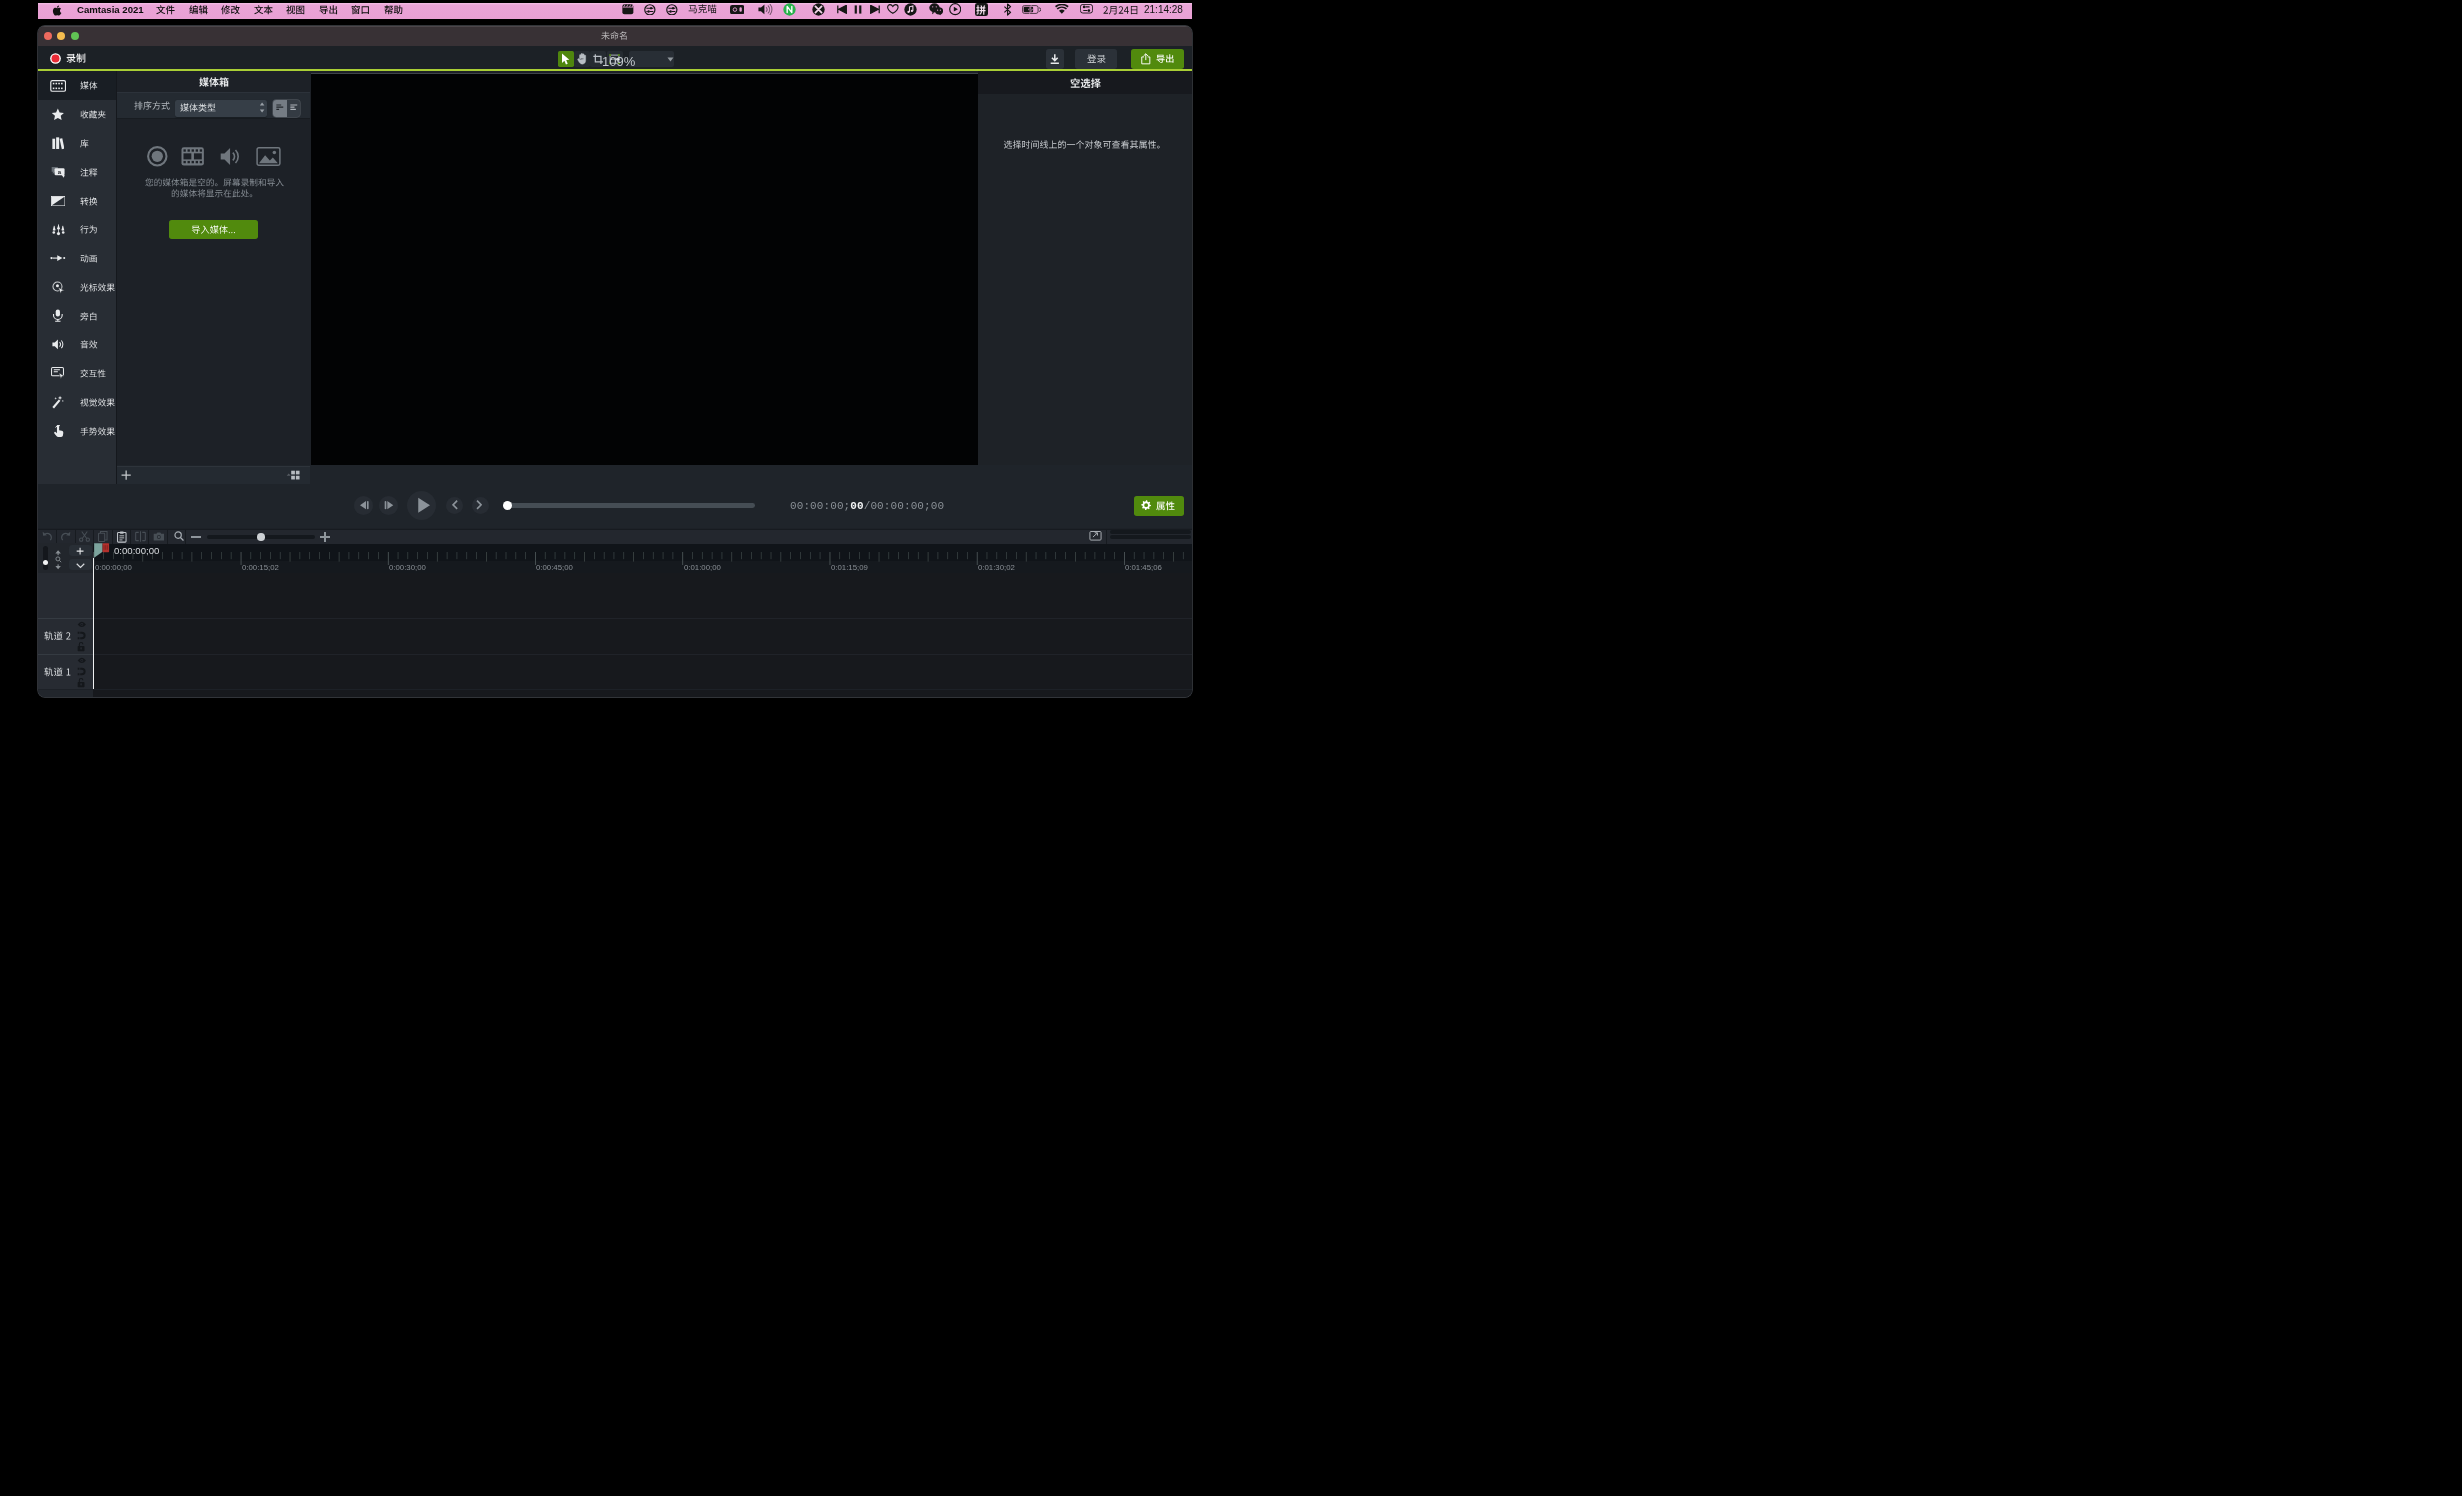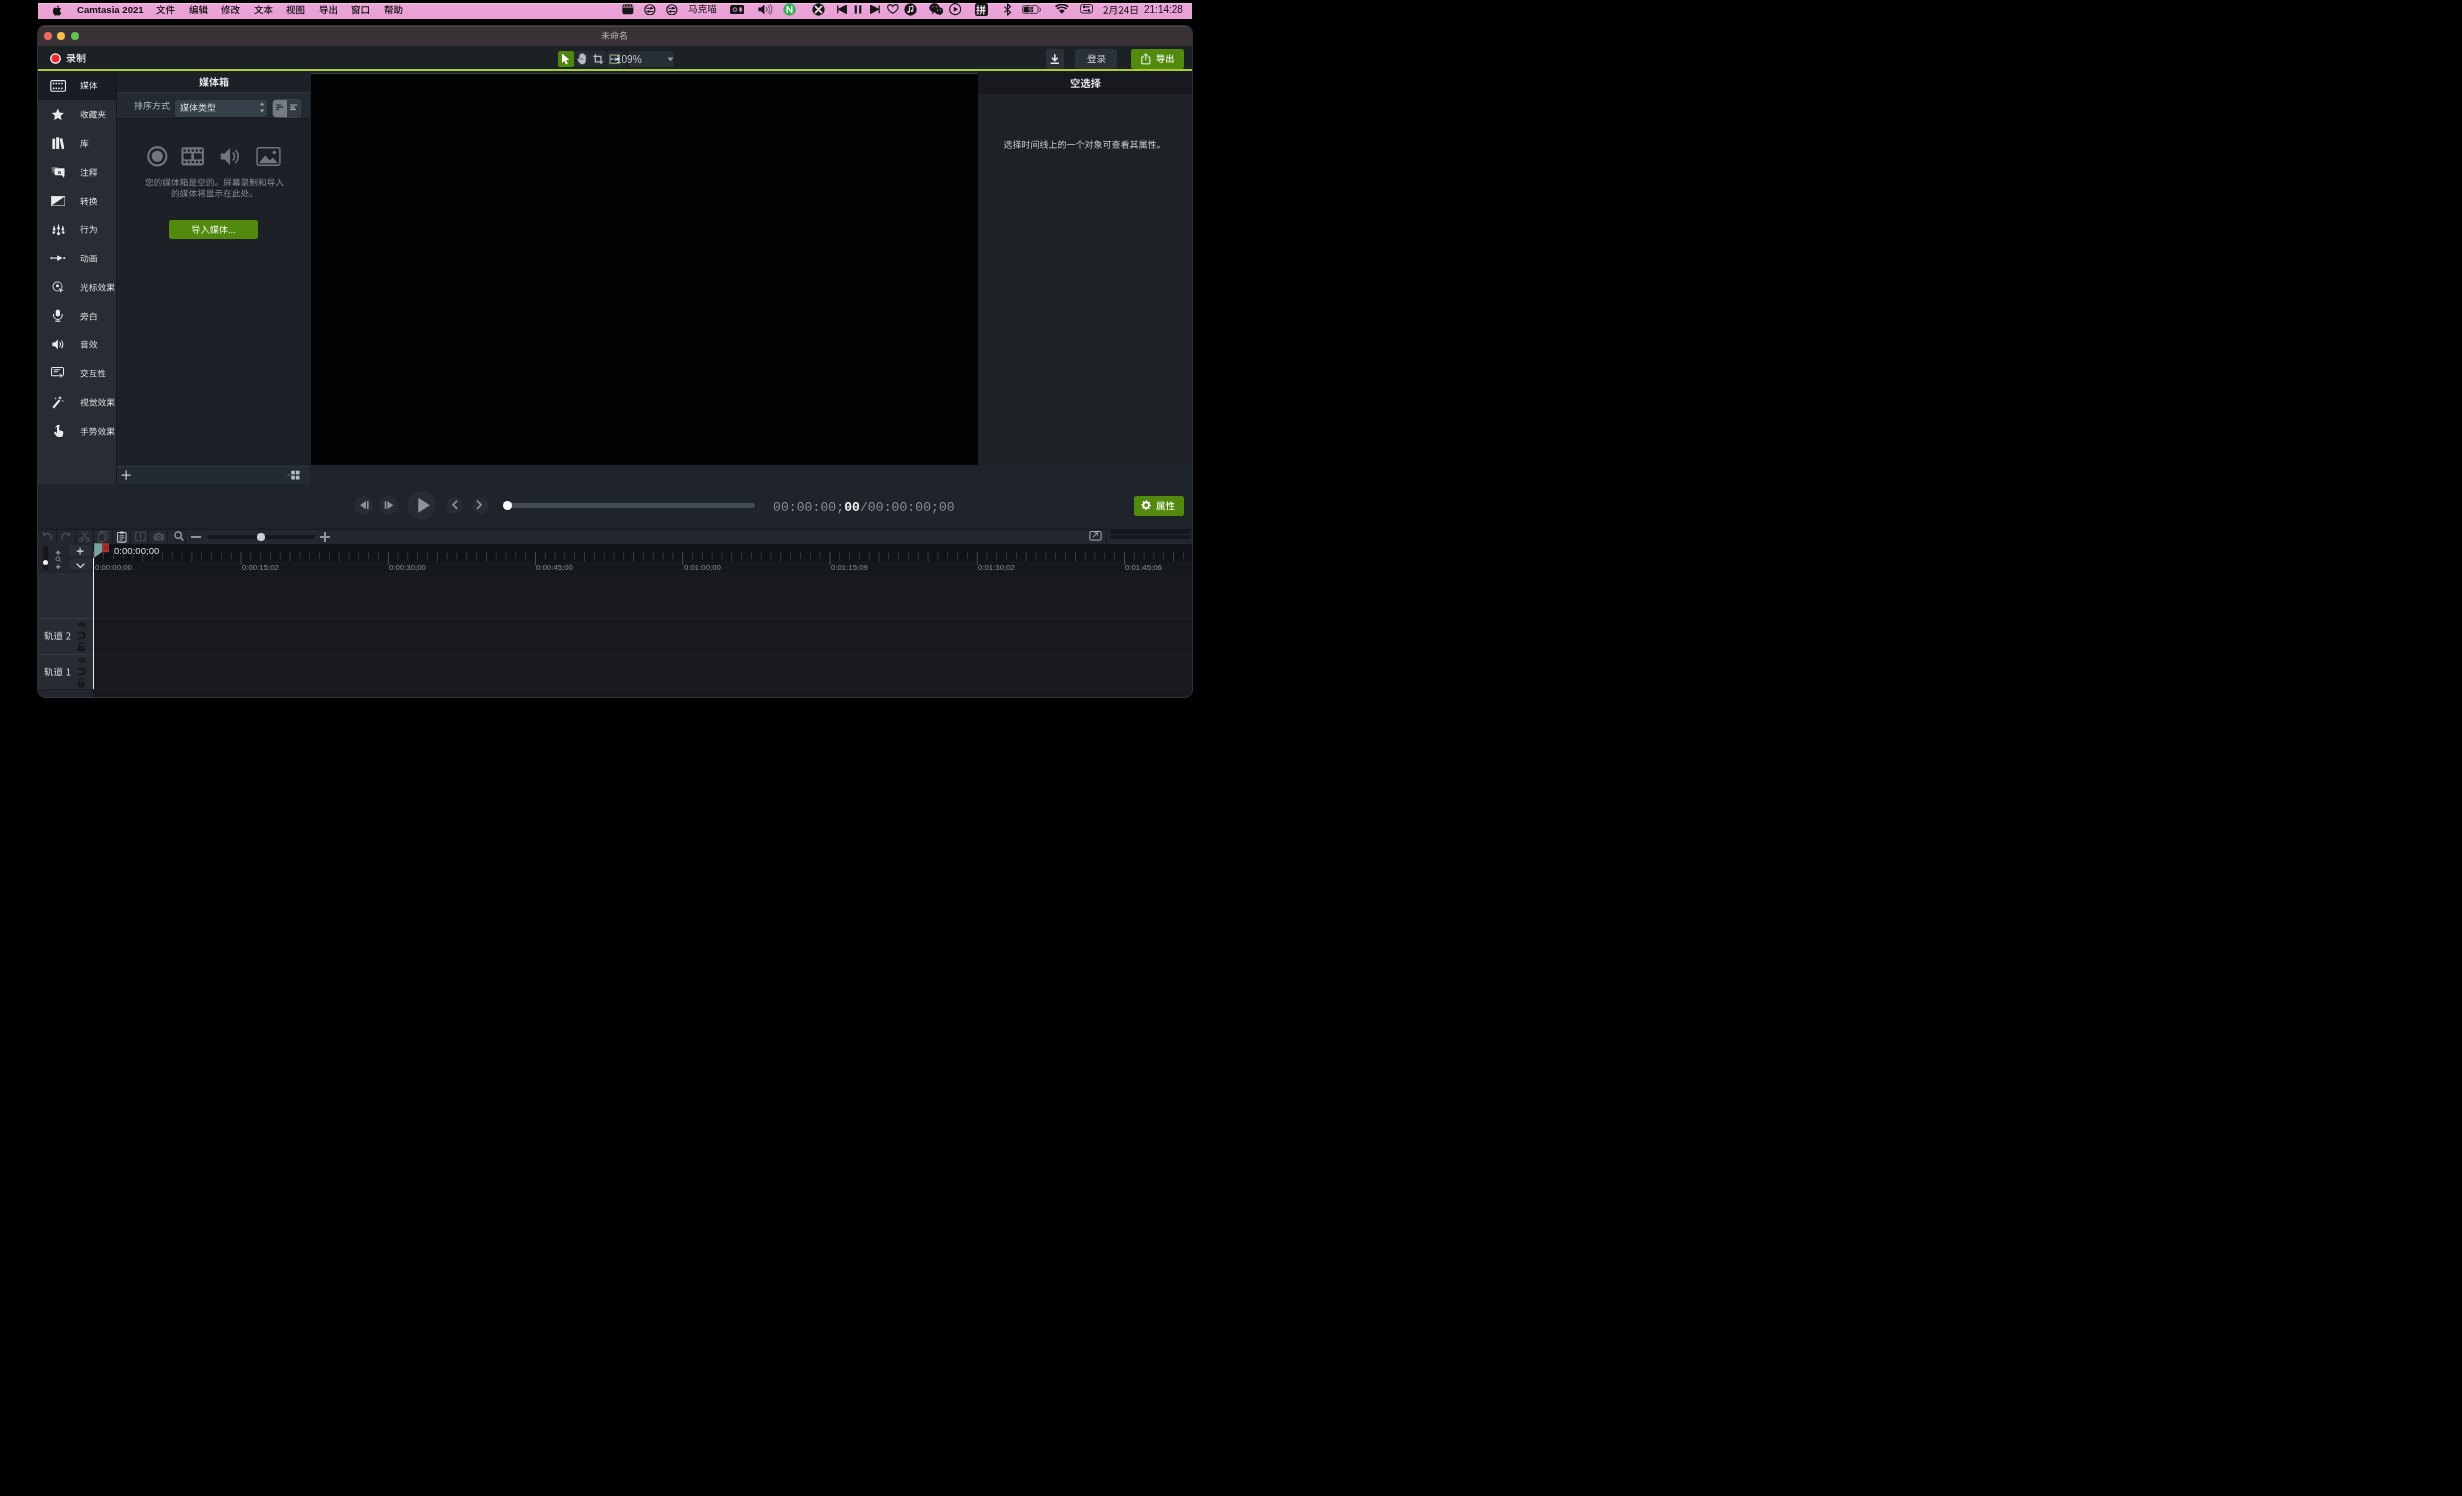--- a/index.html
+++ b/index.html
@@ -177,21 +177,21 @@
       <circle cx="1.6" cy="1.6" r="1.5" fill="#4f860e"></circle>
       <circle cx="14.4" cy="1.6" r="1.5" fill="#4f860e"></circle>
       <circle cx="1.6" cy="13.4" r="1.5" fill="#4f860e"></circle>
       <circle cx="14.4" cy="13.4" r="1.5" fill="#4f860e"></circle>
       <circle cx="3.8" cy="7.5" r="1.3" fill="#b9bfc5"></circle>
       <path d="M5 7.5 H10" stroke="#b9bfc5" stroke-width="1.2"></path>
       <path d="M9 4.6 L13 7.5 L9 10.4 Z" fill="#b9bfc5"></path>
       <circle cx="13.3" cy="7.5" r="1.9" fill="#fff"></circle>
     </svg>
 <div class="abs" style="left:591px;top:25px;width:45px;height:16px;background:#282e35;border-radius:2.1px"></div>
-<div class="abs" style="left:578px;top:28px;width:30px;font-size:10px;color:#c3c8cd">109%</div>
+<div class="abs" style="left:564px;top:28px;width:30px;font-size:13px;color:#c3c8cd">109%</div>
 <svg class="abs" style="left:629px;top:31px" width="6.9" height="4.8" viewBox="0 0 10 7">
       <path d="M0.6 0.8 L9.4 0.8 L5 6.4Z" fill="#8f969c"></path>
     </svg>
 <div class="abs" style="left:1008px;top:23px;width:17.5px;height:19.6px;background:#2b3138;border-radius:2.7px"></div>
 <svg class="abs" style="left:1012px;top:27.5px" width="9.6" height="10.3" viewBox="0 0 14 15">
       <path d="M7 0.5 V9 M2.8 5.4 L7 9.6 L11.2 5.4" fill="none" stroke="#e8eaec" stroke-width="2.2"></path>
       <path d="M1 13.6 H13" stroke="#e8eaec" stroke-width="2.2"></path>
     </svg>
 <div class="abs" style="left:1037px;top:23px;width:42px;height:19.6px;background:#2b3138;border-radius:2.7px"></div>
 <svg style="position:absolute;left:1049px;top:28px;overflow:visible" width="19" height="9.5" viewBox="0 0 27.5938 13.7969">
@@ -420,21 +420,21 @@
 <div class="abs" style="left:408px;top:471px;width:17px;height:17px;border-radius:50%;background:#272c33"></div>
 <svg class="abs" style="left:414px;top:474px" width="6.2" height="9.6" viewBox="0 0 9 14">
       <path d="M7.5 1 L1.5 7 L7.5 13" fill="none" stroke="#8b9299" stroke-width="2.4"></path>
     </svg>
 <div class="abs" style="left:434px;top:471px;width:17px;height:17px;border-radius:50%;background:#272c33"></div>
 <svg class="abs" style="left:438px;top:474px" width="6.2" height="9.6" viewBox="0 0 9 14">
       <path d="M1.5 1 L7.5 7 L1.5 13" fill="none" stroke="#8b9299" stroke-width="2.4"></path>
     </svg>
 <div class="abs" style="left:466px;top:477px;width:251px;height:4.8px;border-radius:2.4px;background:#454d54"></div>
 <div class="abs" style="left:465px;top:475px;width:9px;height:9px;border-radius:50%;background:#fff"></div>
-<div class="abs" style="left:735px;top:474px;font-family:'Liberation Mono',monospace;font-size:13px;color:#8a9096;letter-spacing:0.1px">00:00:00;<span style="color:#f2f4f5;font-weight:bold">00</span>/00:00:00;00</div>
+<div class="abs" style="left:752px;top:474px;font-family:'Liberation Mono',monospace;font-size:11px;color:#8a9096;letter-spacing:0.1px">00:00:00;<span style="color:#f2f4f5;font-weight:bold">00</span>/00:00:00;00</div>
 <div class="abs" style="left:1096px;top:470px;width:50px;height:19.6px;background:#518a0d;border-radius:2.7px"></div>
 <svg class="abs" style="left:1103px;top:474px" width="10.3" height="10.3" viewBox="0 0 16 16">
       <path d="M8.00 0.40 L9.48 0.55 L10.14 2.83 L11.11 3.34 L13.37 2.63 L14.32 3.78 L13.17 5.86 L13.49 6.91 L15.60 8.00 L15.45 9.48 L13.17 10.14 L12.66 11.11 L13.37 13.37 L12.22 14.32 L10.14 13.17 L9.09 13.49 L8.00 15.60 L6.52 15.45 L5.86 13.17 L4.89 12.66 L2.63 13.37 L1.68 12.22 L2.83 10.14 L2.51 9.09 L0.40 8.00 L0.55 6.52 L2.83 5.86 L3.34 4.89 L2.63 2.63 L3.78 1.68 L5.86 2.83 L6.91 2.51Z M11.00 8.00 A3.0 3.0 0 1 0 5.00 8.00 A3.0 3.0 0 1 0 11.00 8.00Z" fill="#fff" fill-rule="evenodd"></path>
     </svg>
 <svg style="position:absolute;left:1118px;top:475px;overflow:visible" width="19" height="9.5" viewBox="0 0 27.5938 13.7969">
       <path fill="#fff" transform="translate(0,12.14) scale(0.013800,-0.013800)" d="M228 728H798V654H228ZM135 802V508C135 348 126 125 29 -31C52 -40 94 -64 111 -79C213 85 228 336 228 508V580H893V802ZM381 370H533V309H381ZM619 370H775V309H619ZM799 564C680 540 459 527 278 525C286 509 294 482 296 465C371 465 453 468 533 472V426H296V253H533V204H256V-85H343V140H533V70L374 65L380 -4L721 15L735 -19L725 -18C734 -37 744 -63 748 -83C807 -83 849 -83 875 -72C902 -61 908 -44 908 -6V204H619V253H863V426H619V478C706 485 789 495 854 509ZM669 113 690 76 619 73V140H821V-6C821 -16 818 -18 807 -19L768 -20L797 -10C784 26 752 85 724 128ZM1073 653C1066 571 1048 460 1023 393L1095 368C1120 443 1138 560 1143 643ZM1336 40V-50H1955V40H1710V269H1906V357H1710V547H1928V636H1710V840H1615V636H1510C1523 684 1533 734 1541 784L1448 798C1435 704 1413 609 1382 531C1368 574 1342 635 1316 681L1257 656V844H1162V-83H1257V641C1282 588 1307 524 1316 483L1372 510C1361 484 1349 461 1336 441C1359 432 1402 411 1420 398C1444 439 1466 490 1485 547H1615V357H1411V269H1615V40Z"></path>
     </svg>
 <div class="abs" style="left:0;top:503px;width:100%;height:15.7px;background:#23272e;border-top:0.7px solid #171b20;box-sizing:border-box"></div>
 <div class="abs" style="left:18.4px;top:503px;width:0.7px;height:15px;background:#171b20"></div>
 <div class="abs" style="left:37px;top:503px;width:0.7px;height:15px;background:#171b20"></div>

